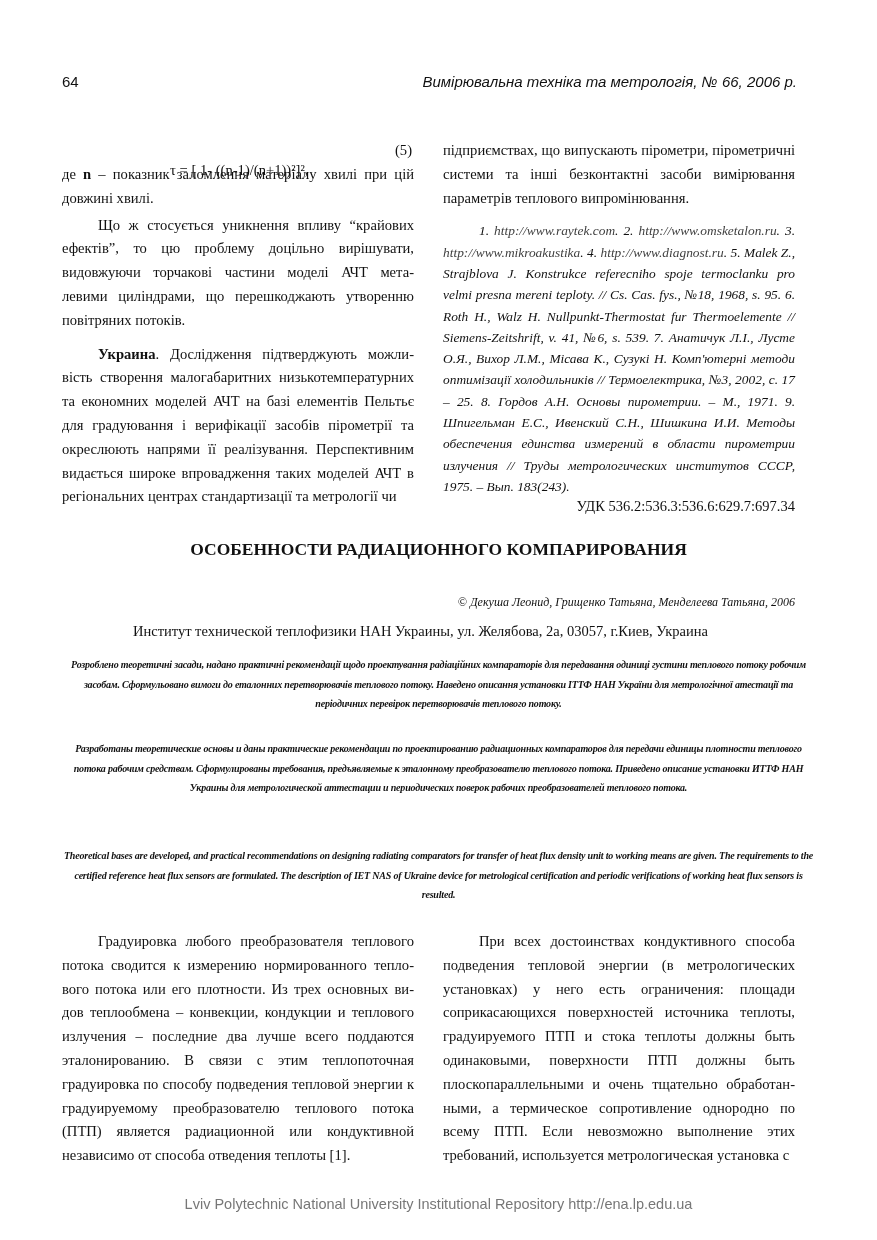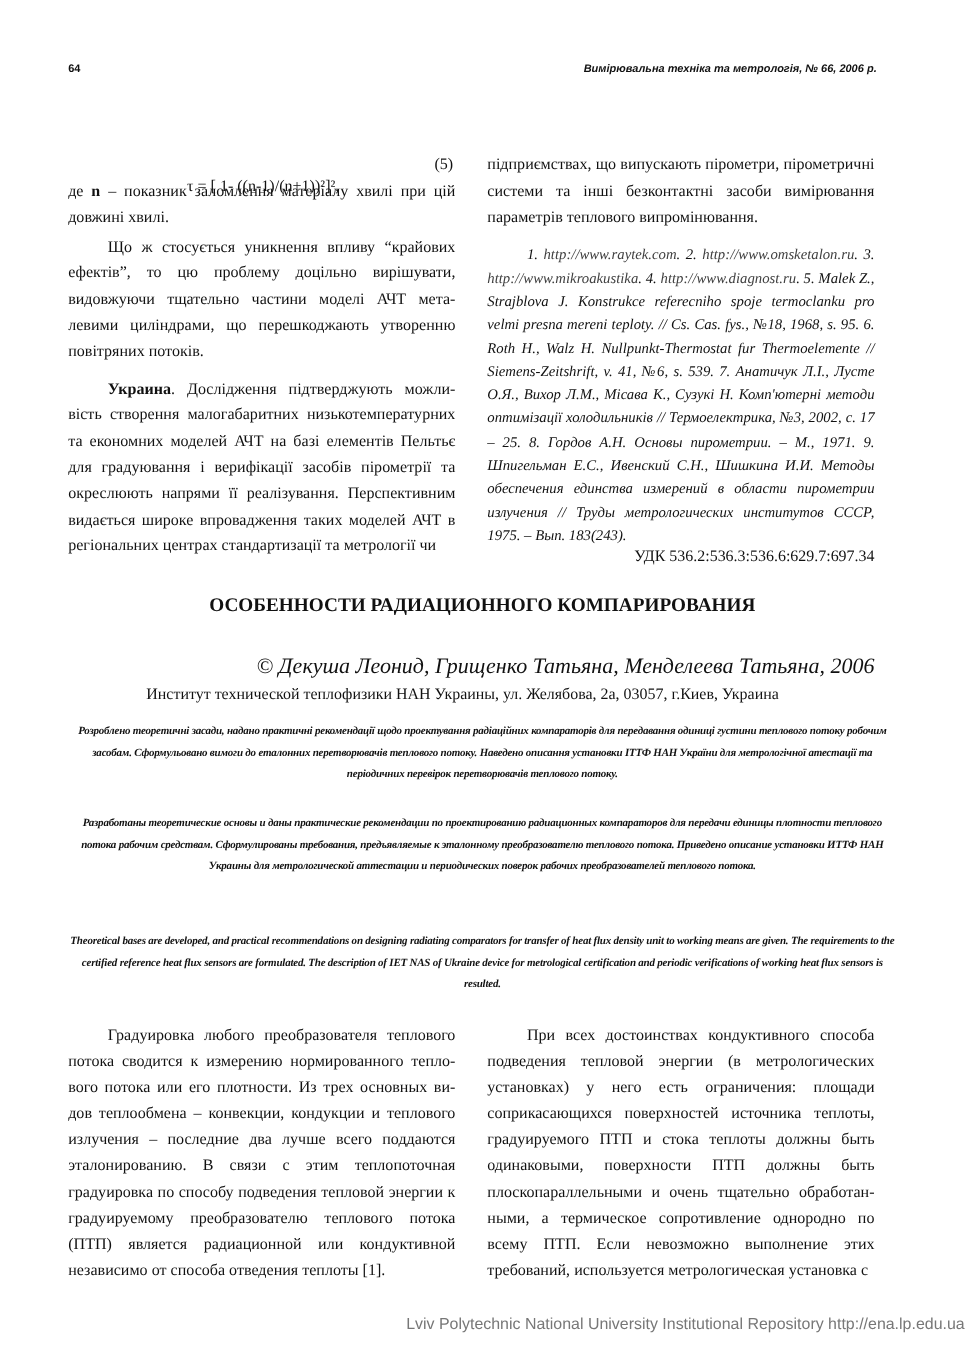--- a/index.html
+++ b/index.html
@@ -1,20 +1,20 @@
 <!DOCTYPE html>
 <html><head>
 <meta charset="utf-8">
 <style>
   html, body { margin: 0; padding: 0; background: #ffffff; }
   body { width: 877px; height: 1240px; position: relative; overflow: hidden; color: #111; }
   .serif { font-family: "Liberation Serif", "DejaVu Serif", serif; }
   .sans { font-family: "Liberation Sans", "DejaVu Sans", sans-serif; }
 
-  .running-header { position: absolute; top: 57px; left: 62px; width: 735px; height: 22px; font-size: 10px; font-weight: bold; }
+  .running-header { position: absolute; top: 73px; left: 62px; width: 735px; height: 22px; font-size: 15px; }
   .running-header .pn { position: absolute; left: 0; top: 0; }
   .running-header .jt { position: absolute; right: 0; top: 0; font-style: italic; }
 
   .col { position: absolute; font-size: 14.6px; line-height: 23.8px; text-align: justify; }
   .col p { margin: 0; }
   .indent { text-indent: 36px; }
 
   .left-top { top: 139px; left: 62px; width: 352px; }
   .right-top { top: 139px; left: 443px; width: 352px; }
 
@@ -22,48 +22,48 @@
   .formula .f { position: absolute; left: 108px; margin-top: 20px; }
   .formula .num { position: absolute; right: 2px; }
 
   .gap { height: 10px; }
 
   .refs { font-style: italic; font-size: 13.4px; line-height: 21.3px; margin-top: 10px !important; }
   .refs a { color: #404040; text-decoration: none; }
 
   .udk { position: absolute; top: 498px; right: 82px; font-size: 14.5px; }
   .title { position: absolute; top: 537px; left: 60px; width: 757px; text-align: center; font-weight: bold; font-size: 17.5px; line-height: 25px; }
-  .authors { position: absolute; top: 595px; right: 82px; font-style: italic; font-size: 20px; }
+  .authors { position: absolute; top: 595px; right: 82px; font-style: italic; font-size: 12px; }
   .institute { position: absolute; top: 623px; left: 133px; font-size: 14.5px; }
 
   .abstract { position: absolute; left: 60px; width: 757px; text-align: center; font-weight: bold; font-style: italic; font-size: 10px; line-height: 19.5px; letter-spacing: -0.2px; }
   .abs-uk { top: 655px; }
   .abs-ru { top: 739px; }
   .abs-en { top: 846px; }
 
   .left-bot { top: 930px; left: 62px; width: 352px; }
   .right-bot { top: 930px; left: 443px; width: 352px; }
 
-  .footer { position: absolute; top: 1196px; left: 0; width: 877px; text-align: right; font-size: 14.5px; color: #777; }
+  .footer { position: absolute; top: 1196px; left: 0; width: 877px; text-align: center; font-size: 14.5px; color: #777; }
 </style>
 </head>
 <body>
 
 <div class="running-header sans">
   <span class="pn">64</span>
   <span class="jt">Вимірювальна техніка та метрологія, № 66,  2006 р.</span>
 </div>
 
 <div class="col left-top serif">
   <div class="formula">
     <span class="f">τ = [ 1- ((n-1)/(n+1))²]²,</span>
     <span class="num">(5)</span>
   </div>
   <p><span>де </span><b>n</b><span> – показник заломлення матеріалу хвилі при цій довжині хвилі.</span></p>
-  <p class="indent" style="margin-top:3px">Що ж стосується уникнення впливу “крайових ефектів”, то цю проблему доцільно вирішувати, видовжуючи тщательно частини моделі АЧТ мета-левими циліндрами, що перешкоджають утворенню повітряних потоків.</p>
+  <p class="indent" style="margin-top:3px">Що ж стосується уникнення впливу “крайових ефектів”, то цю проблему доцільно вирішувати, видовжуючи торчакові частини моделі АЧТ мета-левими циліндрами, що перешкоджають утворенню повітряних потоків.</p>
   <div class="gap"></div>
   <p class="indent"><b>Украина</b><span>. Дослідження підтверджують можли-вість створення малогабаритних низькотемпературних та економних моделей АЧТ на базі елементів Пельтьє для градуювання і верифікації засобів пірометрії та окреслюють напрями її реалізування. Перспективним видається широке впровадження таких моделей АЧТ в регіональних центрах стандартизації та метрології чи</span></p>
 </div>
 
 <div class="col right-top serif">
   <p>підприємствах, що випускають пірометри, пірометричні системи та інші безконтактні засоби вимірювання параметрів теплового випромінювання.</p>
   <p class="indent refs"><span>1. </span><a>http://www.raytek.com</a><span>. 2. </span><a>http://www.omsketalon.ru</a><span>. 3. </span><a>http://www.mikroakustika</a><span>. 4. </span><a>http://www.diagnost.ru</a><span>. 5. Malek Z., Strajblova J. Konstrukce referecniho spoje termoclanku pro velmi presna mereni teploty. // Cs. Cas. fys., №18, 1968, s. 95. 6. Roth H., Walz H. Nullpunkt-Thermostat fur Thermoelemente // Siemens-Zeitshrift, v. 41, №6, s. 539. 7. Анатичук Л.І., Лусте О.Я., Вихор Л.М., Місава К., Сузукі Н. Комп'ютерні методи оптимізації холодильників // Термоелектрика, №3, 2002, с. 17 – 25. 8. Гордов А.Н. Основы пирометрии. – М., 1971. 9. Шпигельман Е.С., Ивенский С.Н., Шишкина И.И. Методы обеспечения единства измерений в области пирометрии излучения // Труды метрологических институтов СССР, 1975. – Вып. 183(243).</span></p>
 </div>
 
 <div class="udk serif">УДК 536.2:536.3:536.6:629.7:697.34</div>

